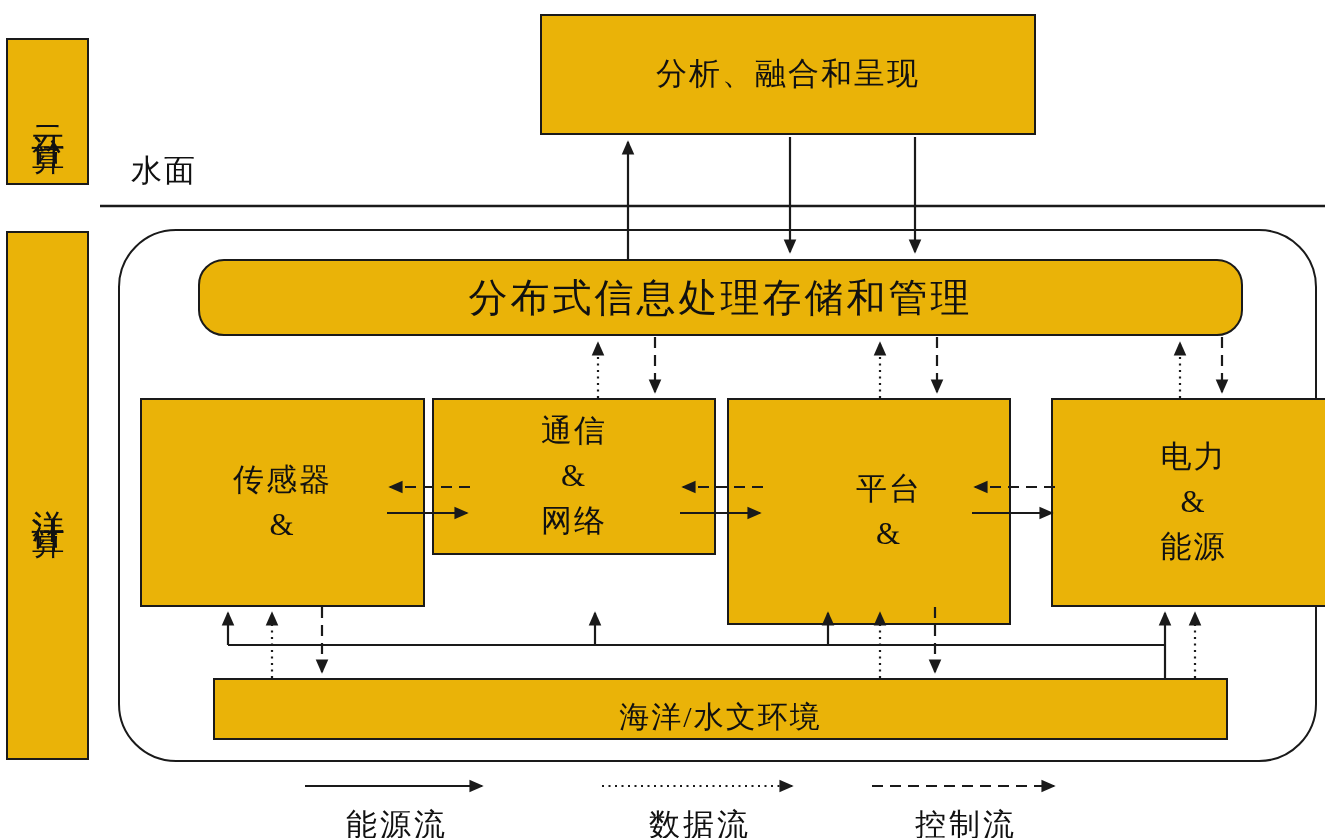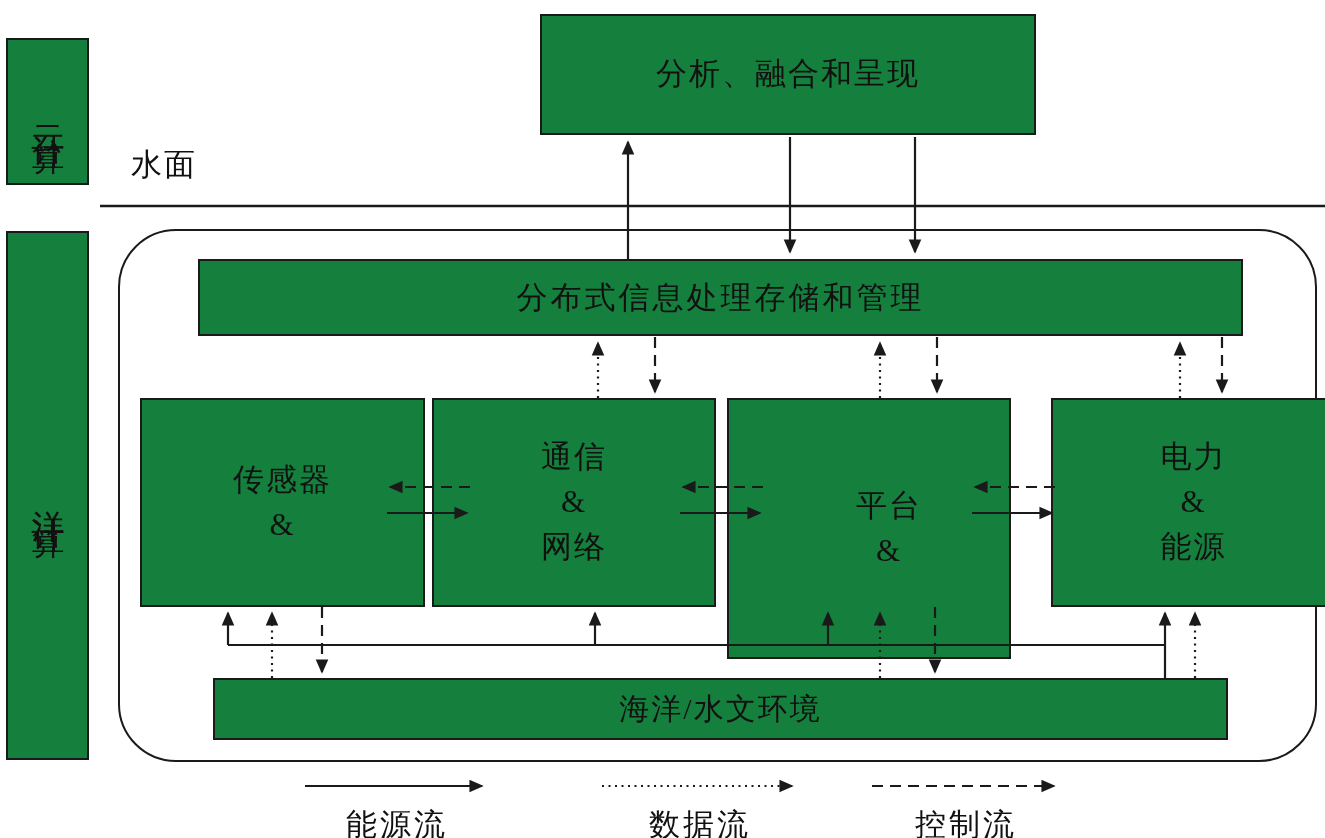--- a/index.html
+++ b/index.html
@@ -9,21 +9,21 @@
     width: 1325px;
     height: 838px;
     background: #ffffff;
     font-family: "Liberation Serif", "DejaVu Serif", serif;
     color: #111111;
     overflow: hidden;
   }
   .box {
     position: absolute;
     border: 2.5px solid #1a1a1a;
-    background: #15803d;
+    background: #eab308;
     display: flex;
     align-items: center;
     justify-content: center;
     text-align: center;
   }
   .vbox {
     font-size: 33px;
     letter-spacing: 8px;
   }
   .vtext {
@@ -33,22 +33,23 @@
   .rounded {
     border-radius: 58px;
     background: #ffffff;
   }
   .cloudbox {
     font-size: 31px;
     line-height: 1.55;
     letter-spacing: 2px;
   }
   .infobox {
-    font-size: 31px;
+    font-size: 39px;
     letter-spacing: 3px;
+    border-radius: 26px;
   }
   .module {
     flex-direction: column;
     font-size: 31px;
     line-height: 1.45;
     letter-spacing: 2px;
   }
   .envbox {
     font-size: 30px;
     letter-spacing: 2px;
@@ -82,57 +83,57 @@
 <div class="canvas">
 
   <div class="box vbox" style="left:6px; top:38px; width:83px; height:147px;">
     <span class="vtext">云计算</span>
   </div>
 
   <div class="box vbox" style="left:6px; top:231px; width:83px; height:529px;">
     <span class="vtext">洋计算</span>
   </div>
 
-  <div class="floatlabel" style="left:131px; top:144px;">水面</div>
+  <div class="floatlabel" style="left:131px; top:150px;">水面</div>
 
   <div class="box cloudbox" style="left:540px; top:14px; width:496px; height:121px;">
     <div>
       <div>分析、融合和呈现</div>
     </div>
   </div>
 
   <div class="box rounded" style="left:118px; top:229px; width:1199px; height:533px;"></div>
 
   <div class="box infobox" style="left:198px; top:259px; width:1045px; height:77px;">
     <span>分布式信息处理存储和管理</span>
   </div>
 
   <div class="box module" style="left:140px; top:398px; width:285px; height:209px;">
     <div>传感器</div>
     <div>&amp;</div>
   </div>
 
-  <div class="box module" style="left:432px; top:398px; width:284px; height:209px;text-align:right;">
+  <div class="box module" style="left:432px; top:398px; width:284px; height:157px;text-align:right;">
     <div>通信</div>
     <div>&amp;</div>
     <div>网络</div>
   </div>
 
-  <div class="box module" style="left:727px; top:398px; width:284px; height:261px;padding-left:40px;">
+  <div class="box module" style="left:727px; top:398px; width:284px; height:227px;padding-left:40px;">
     <div>平台</div>
     <div>&amp;</div>
   </div>
 
   <div class="box module" style="left:1016px; top:398px; width:285px; height:209px;margin-left:35px;">
     <div>电力</div>
     <div>&amp;</div>
     <div>能源</div>
   </div>
 
-  <div class="box envbox" style="left:213px; top:678px; width:1015px; height:62px;">
+  <div class="box envbox" style="left:213px; top:678px; width:1015px; height:62px;align-items:flex-end;">
     <span>海洋/水文环境</span>
   </div>
 
   <div class="legend-label" style="left:297px; top:804px;">能源流</div>
   <div class="legend-label" style="left:600px; top:804px;">数据流</div>
   <div class="legend-label" style="left:866px; top:804px;">控制流</div>
 
   <svg class="overlay" viewBox="0 0 1325 838">
     <defs>
       <marker id="ah" viewBox="0 0 10 10" refX="8.8" refY="5" markerWidth="6.5" markerHeight="6.5" orient="auto-start-reverse">

